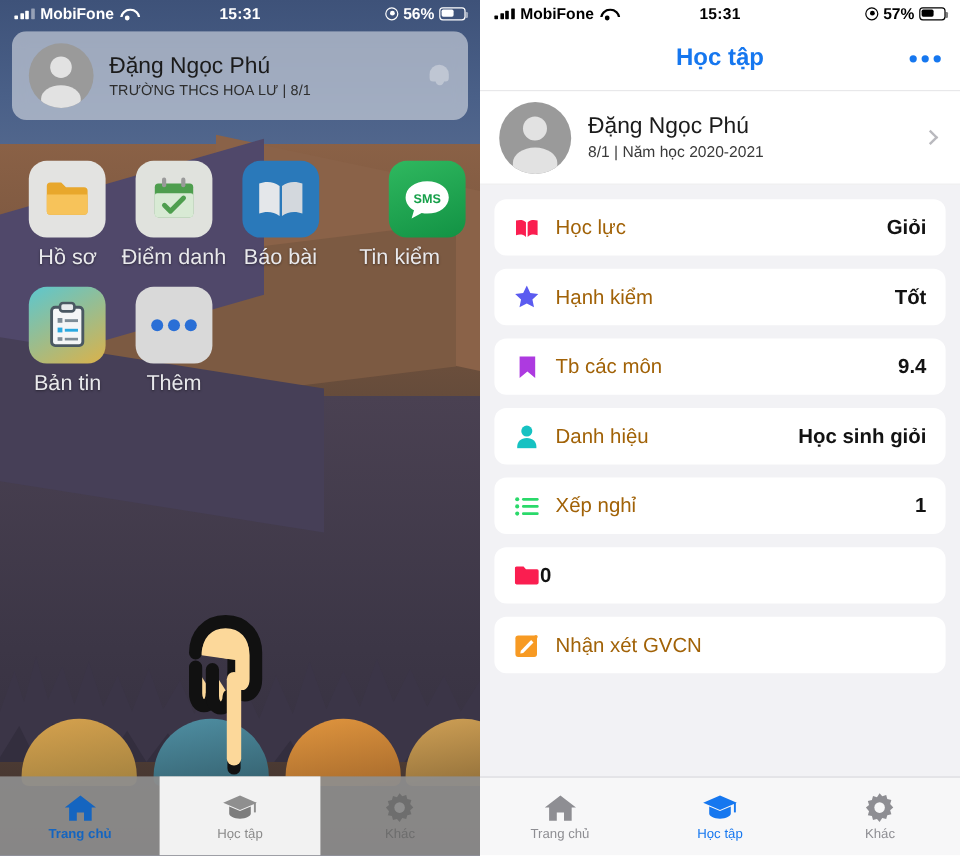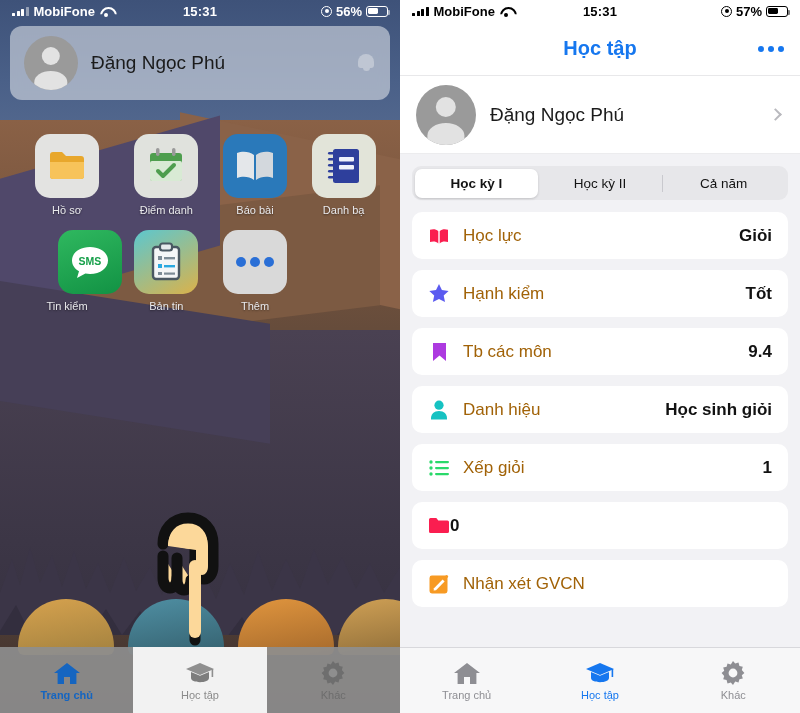--- a/index.html
+++ b/index.html
@@ -132,21 +132,21 @@
     display:grid; grid-template-columns:repeat(4,1fr);
     row-gap:14px; padding:0 12px;
   }
   .app { display:flex; flex-direction:column; align-items:center; }
   .appicon {
     width:64px; height:64px; border-radius:15px;
     display:flex; align-items:center; justify-content:center;
     overflow:hidden;
   }
   .applabel {
-    margin-top:6px; font-size:11px; color:#e9e9ec;
+    margin-top:6px; font-size:18px; color:#e9e9ec;
     text-shadow:0 1px 2px rgba(0,0,0,.45); white-space:nowrap;
   }
   .ic-hoso  { background:#e3e3e1; }
   .ic-diemdanh { background:#e0e2dd; }
   .ic-tkb   { background:#e2e2e2; }
   .ic-baobai{ background:#2a79ba; }
   .ic-danhba{ background:#e2e4d9; }
   .ic-tinnhan{ background:linear-gradient(160deg,#2fb85f,#129244);margin-left:46px; }
   .ic-bantin{ background:linear-gradient(150deg,#5cc7cf,#dbb24a); }
   .ic-them  { background:#d9d9d9; }
@@ -261,20 +261,21 @@
         <span class="batt">
             <span style="width:56%"></span>
           </span>
       </div>
     </div>
 
     <div class="home-card">
       <div class="av"></div>
       <div class="who">
         <div class="nm">Đặng Ngọc Phú</div>
+        <div class="sub">TRƯỜNG THCS HOA LƯ | 8/1</div>
       </div>
       <div class="bell"></div>
     </div>
 
     <div class="grid">
 
       <div class="app">
         <div class="appicon ic-hoso">
           <svg width="40" height="34" viewBox="0 0 40 34">
               <path fill="#e8a72c" d="M3 6a3 3 0 013-3h9l4 4h15a3 3 0 013 3v17a3 3 0 01-3 3H6a3 3 0 01-3-3z"></path>
@@ -301,37 +302,20 @@
       <div class="app">
         <div class="appicon ic-baobai">
           <svg width="42" height="34" viewBox="0 0 42 34">
               <path fill="#e4e7ea" d="M20 6C15 2 8 2 3 4v25c5-2 12-2 17 2z"></path>
               <path fill="#d3d8dd" d="M22 6c5-4 12-4 17-2v25c-5-2-12-2-17 2z"></path>
             </svg>
         </div>
         <div class="applabel">Báo bài</div>
       </div>
 
-      <div class="app">
-        <div class="appicon ic-danhba">
-          <svg width="36" height="40" viewBox="0 0 36 40">
-              <rect x="7" y="3" width="26" height="34" rx="2.5" fill="#2e3f9c"></rect>
-              <rect x="13" y="11" width="15" height="4.5" rx="1" fill="#eef1fb"></rect>
-              <rect x="13" y="19" width="15" height="4.5" rx="1" fill="#eef1fb"></rect>
-              <g fill="#2e3f9c">
-                <rect x="2" y="6" width="9" height="2.6" rx="1.3"></rect>
-                <rect x="2" y="12" width="9" height="2.6" rx="1.3"></rect>
-                <rect x="2" y="18" width="9" height="2.6" rx="1.3"></rect>
-                <rect x="2" y="24" width="9" height="2.6" rx="1.3"></rect>
-                <rect x="2" y="30" width="9" height="2.6" rx="1.3"></rect>
-              </g>
-            </svg>
-        </div>
-        <div class="applabel">Danh bạ</div>
-      </div>
 
       <div class="app">
         <div class="appicon ic-tinnhan">
           <svg width="44" height="38" viewBox="0 0 44 38">
               <path fill="#fff" d="M22 4C11.5 4 4 10 4 17.5c0 4.4 2.7 8.3 7 10.8L9 35l8.4-4.4c1.5.3 3 .4 4.6.4 10.5 0 18-6 18-13.5S32.5 4 22 4z"></path>
               <text x="22" y="22" font-family="Liberation Sans, sans-serif" font-size="10.5" font-weight="bold" fill="#17a04a" text-anchor="middle">SMS</text>
             </svg>
         </div>
         <div class="applabel">Tin kiểm</div>
       </div>
@@ -437,37 +421,27 @@
           <i></i>
           <i></i>
           <i></i>
         </span>
     </div>
 
     <div class="profile-row">
       <div class="av"></div>
       <div class="who">
         <div class="nm">Đặng Ngọc Phú</div>
+        <div class="sub">8/1 | Năm học 2020-2021</div>
       </div>
       <div class="chev"></div>
     </div>
 
     <div class="scroll-area">
 
-      <div class="segmented">
-        <div class="seg selected">
-          <span>Học kỳ I</span>
-        </div>
-        <div class="seg">
-          <span>Học kỳ II</span>
-        </div>
-        <div class="seg divider">
-          <span>Cả năm</span>
-        </div>
-      </div>
 
       <div class="row">
         <span class="rowicon">
           <svg width="20" height="16" viewBox="0 0 20 16">
               <path fill="#fa1e50" d="M9.3 3.2C7 1 4 1 1 1.8V14c3-.8 6-.8 8.3 1.4z"></path>
               <path fill="#fa1e50" d="M10.7 3.2C13 1 16 1 19 1.8V14c-3-.8-6-.8-8.3 1.4z"></path>
             </svg>
         </span>
         <span class="rowlabel">Học lực</span>
         <span class="rowvalue">Giỏi</span>
@@ -510,21 +484,21 @@
               <g fill="#2ad96a">
                 <circle cx="2" cy="2" r="1.7"></circle>
                 <circle cx="2" cy="8" r="1.7"></circle>
                 <circle cx="2" cy="14" r="1.7"></circle>
                 <rect x="6" y="0.9" width="14" height="2.3" rx="1.1"></rect>
                 <rect x="6" y="6.9" width="14" height="2.3" rx="1.1"></rect>
                 <rect x="6" y="12.9" width="14" height="2.3" rx="1.1"></rect>
               </g>
             </svg>
         </span>
-        <span class="rowlabel">Xếp giỏi</span>
+        <span class="rowlabel">Xếp nghỉ</span>
         <span class="rowvalue">1</span>
       </div>
 
       <div class="row">
         <span class="rowicon">
           <svg width="20" height="17" viewBox="0 0 20 17">
               <path fill="#fa1e50" d="M0 2.5A1.5 1.5 0 011.5 1h5.8l2 2.4h9.2A1.5 1.5 0 0120 4.9v9.6a1.5 1.5 0 01-1.5 1.5h-17A1.5 1.5 0 010 14.5z"></path>
             </svg>
         </span>
         <span class="rowvalue">0</span>

